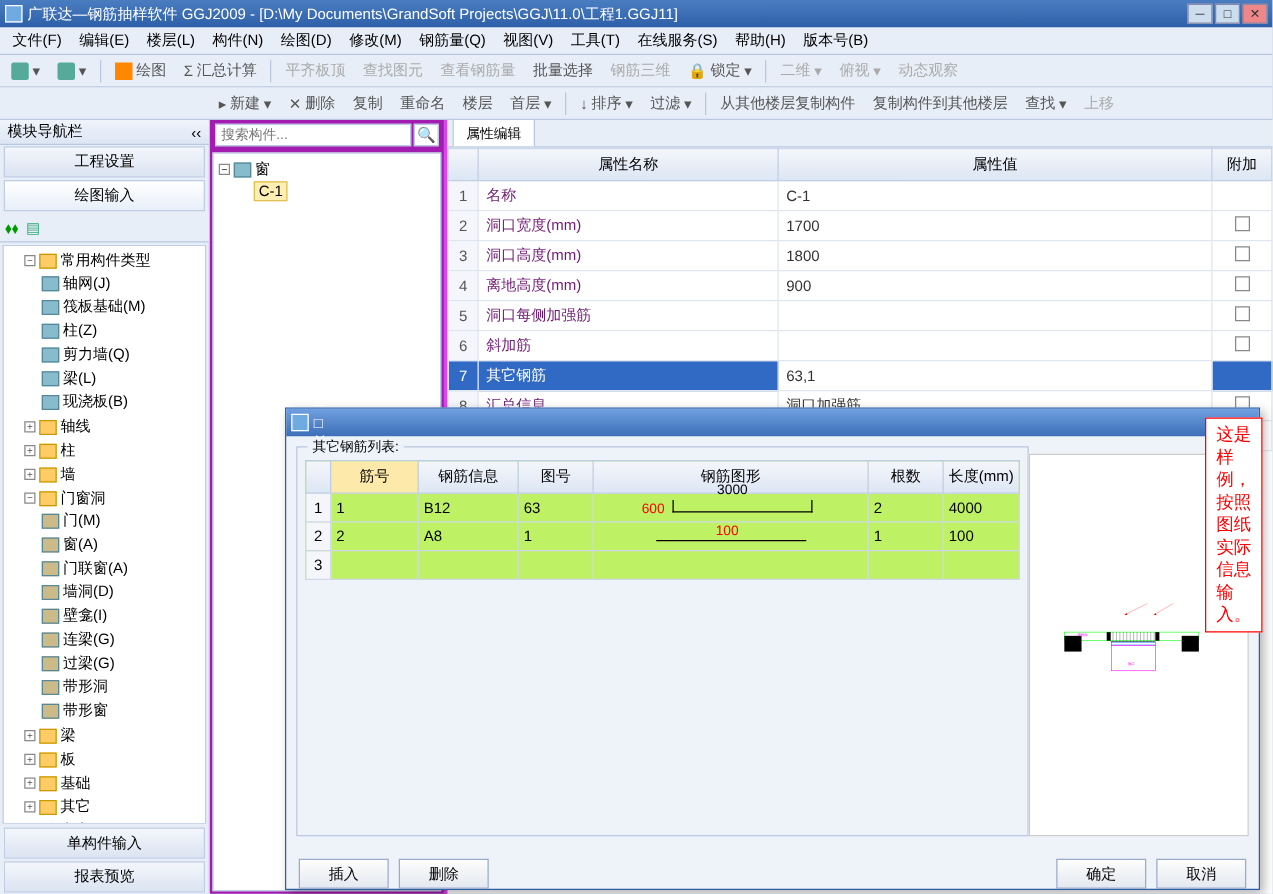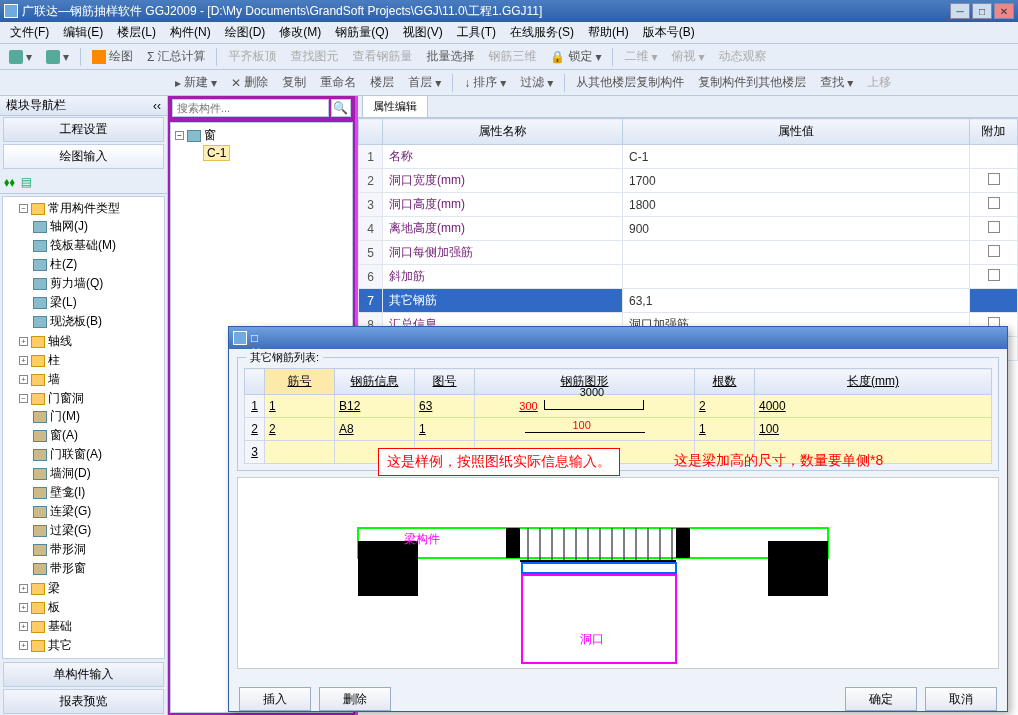--- a/index.html
+++ b/index.html
@@ -62,24 +62,24 @@
 .proptable td.val { color: #333; }
 .proptable tr.sel td { background: #316ac5; color: #fff; }
 .proptable tr.sel td.val { background: #fff; color: #333; }
 .proptable td.chk { text-align: center; }
 .chkbox { width: 12px; height: 12px; border: 1px solid #888; display: inline-block; background: #fff; }
 
 
 .dialog { position: absolute; left: 228px; top: 326px; width: 780px; height: 386px; background: #eef2f9; border: 1px solid #2d5fa8; box-shadow: 3px 3px 8px rgba(0,0,0,0.3); display: flex; flex-direction: column; }
 .dlgtitle { height: 22px; background: linear-gradient(#6fa0e0, #3d6fb8); color: #fff; display: flex; align-items: center; padding: 0 4px; }
 .dlgtitle .t { flex: 1; font-size: 12px; }
-.dlgbody { flex: 1; padding: 8px; display: flex; flex-direction: column; text-decoration: underline; }
+.dlgbody { flex: 1; padding: 8px; display: flex; flex-direction: row; }
 .dlggroup { border: 1px solid #b8c8e0; padding: 6px; padding-top: 10px; position: relative; }
 .dlggroup .legend { position: absolute; top: -8px; left: 8px; background: #eef2f9; padding: 0 4px; font-size: 11px; }
-.rebartable table { width: 100%; border-collapse: collapse; background: #fef9c3; }
+.rebartable table { width: 100%; border-collapse: collapse; background: #bef264; }
 .rebartable th { background: linear-gradient(#f4f6fb, #dce6f4); border: 1px solid #c0cee4; padding: 4px; font-weight: normal; text-align: center; }
 .rebartable th.selh { background: #fde9a9; }
 .rebartable td { border: 1px solid #d0d8e8; padding: 4px; text-align: left; height: 22px; }
 .rebartable td.rownum { width: 20px; background: #f4f6fb; text-align: center; }
 .rebartable td.shape { position: relative; }
 
 .annot { position: absolute; color: #f00; font-size: 14px; pointer-events: none; }
 .diagram { flex: 1; position: relative; margin-top: 6px; border: 1px solid #ccc; background: #fff; }
 .dlgbtns { height: 34px; display: flex; align-items: flex-end; padding: 0 10px; gap: 8px; }
 .dlgbtns .spacer { flex: 1; }
@@ -474,21 +474,21 @@
           <th style="width:60px">根数</th>
           <th>长度(mm)</th>
         </tr>
           </thead>
         <tbody id="rebarbody">
             <tr>
               <td class="rownum">1</td>
               <td>1</td>
               <td>B12</td>
               <td>63</td>
-              <td class="shape" style="text-align:center"><span style="color:#f00;font-size:11px">300</span><span style="display:inline-block;border:1px solid #000;border-top:none;width:100px;height:10px;margin:0 6px;position:relative"><span style="position:absolute;top:-14px;left:35px;font-size:11px">3000</span></span></td>
+              <td class="shape" style="text-align:center"><span style="color:#f00;font-size:11px">600</span><span style="display:inline-block;border:1px solid #000;border-top:none;width:112px;height:10px;margin:0 6px;position:relative"><span style="position:absolute;top:-14px;left:35px;font-size:11px">3000</span></span></td>
               <td>2</td>
               <td>4000</td>
             </tr>
             <tr>
               <td class="rownum">2</td>
               <td>2</td>
               <td>A8</td>
               <td>1</td>
               <td class="shape" style="text-align:center"><span style="display:inline-block;border-bottom:1px solid #000;width:120px;height:10px;position:relative"><span style="position:absolute;top:-4px;left:48px;font-size:11px;color:#f00">100</span></span></td>
               <td>1</td>

